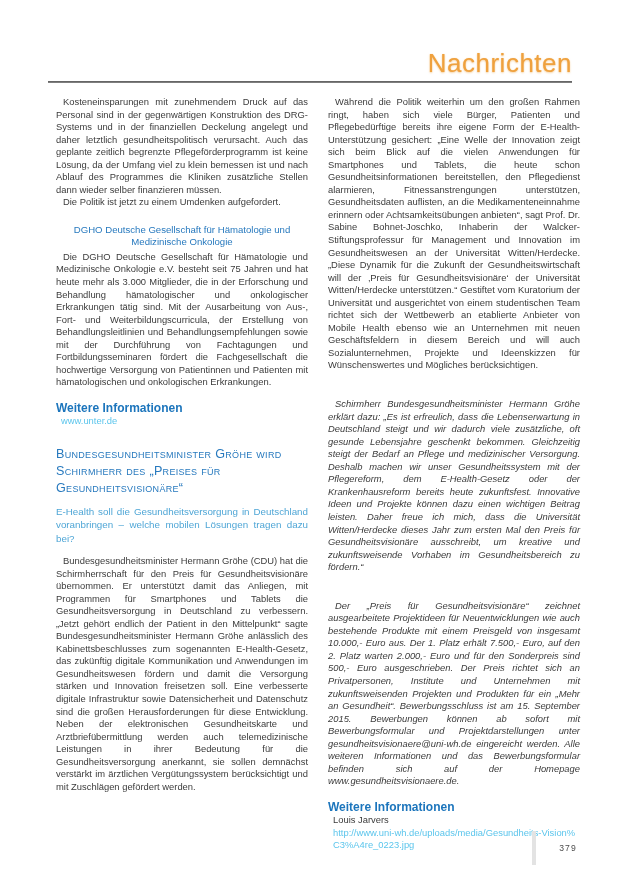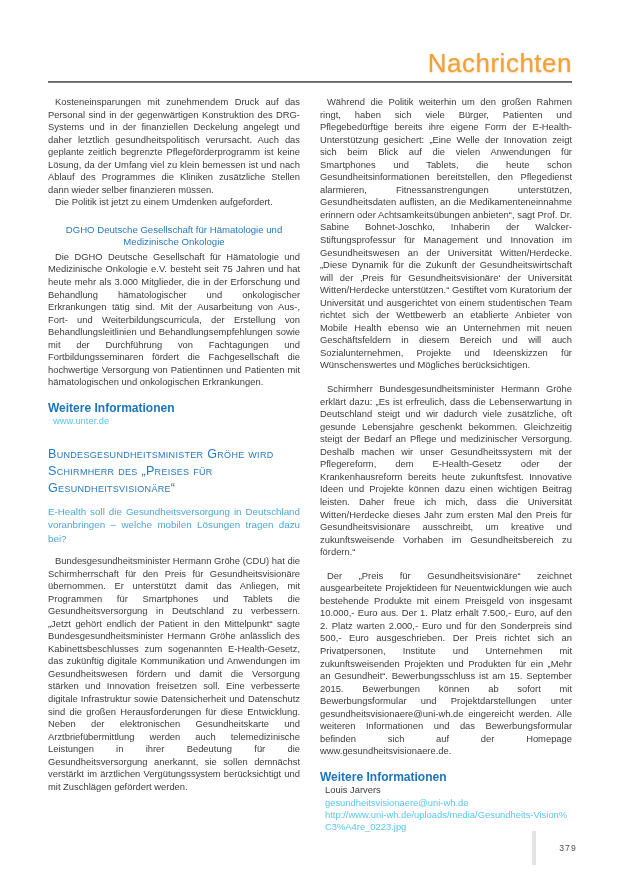--- a/index.html
+++ b/index.html
@@ -21,31 +21,31 @@
     color: #efa13e;
     text-shadow: 0 1px 2px rgba(238,176,92,0.55), 0 0 1px rgba(238,176,92,0.4);
     letter-spacing: 0.5px;
   }
   .header-rule {
     position: absolute; top: 81px; left: 48px; width: 524px; height: 2px;
     background: linear-gradient(#5a5a5a, #8a8a8a);
   }
   
   .content {
-    position: absolute; top: 96px; left: 48px; width: 524px;
+    position: absolute; top: 96px; left: 56px; width: 524px;
     display: flex; gap: 20px;
   }
   .col { width: 252px; }
   .p {
     margin: 0; font-size: 9.4px; line-height: 12.55px;
     text-align: justify; text-indent: 7px;
     hyphens: auto; -webkit-hyphens: auto;
     color: #3b3b3b;
   }
-  .block { margin-top: 11px; }
+  .block { margin-top: 26px; font-style: italic; }
   .sec-heading {
     margin: 15px 0 2px 0;
     font-size: 9.6px; line-height: 12.5px; font-weight: 400;
     color: #2779be; text-align: center;
   }
   .caps-heading {
     margin: 18px 0 8px 0;
     font-variant: small-caps;
     font-size: 12.6px; line-height: 17px; font-weight: 400;
     letter-spacing: 0.3px;
@@ -115,21 +115,20 @@
       <p class="p">Bundesgesundheitsminister Hermann Gröhe (CDU) hat die Schirmherrschaft für den Preis für Gesundheitsvisionäre übernommen. Er unterstützt damit das Anliegen, mit Programmen für Smartphones und Tablets die Gesundheitsversorgung in Deutschland zu verbessern. „Jetzt gehört endlich der Patient in den Mittelpunkt“ sagte Bundesgesundheitsminister Hermann Gröhe anlässlich des Kabinettsbeschlusses zum sogenannten E-Health-Gesetz, das zukünftig digitale Kommunikation und Anwendungen im Gesundheitswesen fördern und damit die Versorgung stärken und Innovation freisetzen soll. Eine verbesserte digitale Infrastruktur sowie Datensicherheit und Datenschutz sind die großen Herausforderungen für diese Entwicklung. Neben der elektronischen Gesundheitskarte und Arztbriefübermittlung werden auch telemedizinische Leistungen in ihrer Bedeutung für die Gesundheitsversorgung anerkannt, sie sollen demnächst verstärkt im ärztlichen Vergütungssystem berücksichtigt und mit Zuschlägen gefördert werden.</p>
     </div>
 
     <div class="col">
       <p class="p" style="margin-top:0">Während die Politik weiterhin um den großen Rahmen ringt, haben sich viele Bürger, Patienten und Pflegebedürftige bereits ihre eigene Form der E-Health-Unterstützung gesichert: „Eine Welle der Innovation zeigt sich beim Blick auf die vielen Anwendungen für Smartphones und Tablets, die heute schon Gesundheitsinformationen bereitstellen, den Pflegedienst alarmieren, Fitnessanstrengungen unterstützen, Gesundheitsdaten auflisten, an die Medikamenteneinnahme erinnern oder Achtsamkeitsübungen anbieten“, sagt Prof. Dr. Sabine Bohnet-Joschko, Inhaberin der Walcker-Stiftungsprofessur für Management und Innovation im Gesundheitswesen an der Universität Witten/Herdecke. „Diese Dynamik für die Zukunft der Gesundheitswirtschaft will der ‚Preis für Gesundheitsvisionäre‘ der Universität Witten/Herdecke unterstützen.“ Gestiftet vom Kuratorium der Universität und ausgerichtet von einem studentischen Team richtet sich der Wettbewerb an etablierte Anbieter von Mobile Health ebenso wie an Unternehmen mit neuen Geschäftsfeldern in diesem Bereich und will auch Sozialunternehmen, Projekte und Ideenskizzen für Wünschenswertes und Mögliches berücksichtigen.</p>
       <p class="p block">Schirmherr Bundesgesundheitsminister Hermann Gröhe erklärt dazu: „Es ist erfreulich, dass die Lebenserwartung in Deutschland steigt und wir dadurch viele zusätzliche, oft gesunde Lebensjahre geschenkt bekommen. Gleichzeitig steigt der Bedarf an Pflege und medizinischer Versorgung. Deshalb machen wir unser Gesundheitssystem mit der Pflegereform, dem E-Health-Gesetz oder der Krankenhausreform bereits heute zukunftsfest. Innovative Ideen und Projekte können dazu einen wichtigen Beitrag leisten. Daher freue ich mich, dass die Universität Witten/Herdecke dieses Jahr zum ersten Mal den Preis für Gesundheitsvisionäre ausschreibt, um kreative und zukunftsweisende Vorhaben im Gesundheitsbereich zu fördern.“</p>
       <p class="p block">Der „Preis für Gesundheitsvisionäre“ zeichnet ausgearbeitete Projektideen für Neuentwicklungen wie auch bestehende Produkte mit einem Preisgeld von insgesamt 10.000,- Euro aus. Der 1. Platz erhält 7.500,- Euro, auf den 2. Platz warten 2.000,- Euro und für den Sonderpreis sind 500,- Euro ausgeschrieben. Der Preis richtet sich an Privatpersonen, Institute und Unternehmen mit zukunftsweisenden Projekten und Produkten für ein „Mehr an Gesundheit“. Bewerbungsschluss ist am 15. September 2015. Bewerbungen können ab sofort mit Bewerbungsformular und Projektdarstellungen unter gesundheitsvisionaere@uni-wh.de eingereicht werden. Alle weiteren Informationen und das Bewerbungsformular befinden sich auf der Homepage www.gesundheitsvisionaere.de.</p>
 
       <p class="more-label">Weitere Informationen</p>
       <p class="info-line">Louis Jarvers</p>
-      <a class="link" href="#">gesundheitsvisionaere@uni-wh.de</a>
       <a class="link" href="#">http://www.uni-wh.de/uploads/media/Gesundheits-Vision%C3%A4re_0223.jpg</a>
     </div>
 
   </div>
 
   <div class="footer">
     <span class="footer-divider"></span>
     <span class="footer-page">379</span>
   </div>
 

